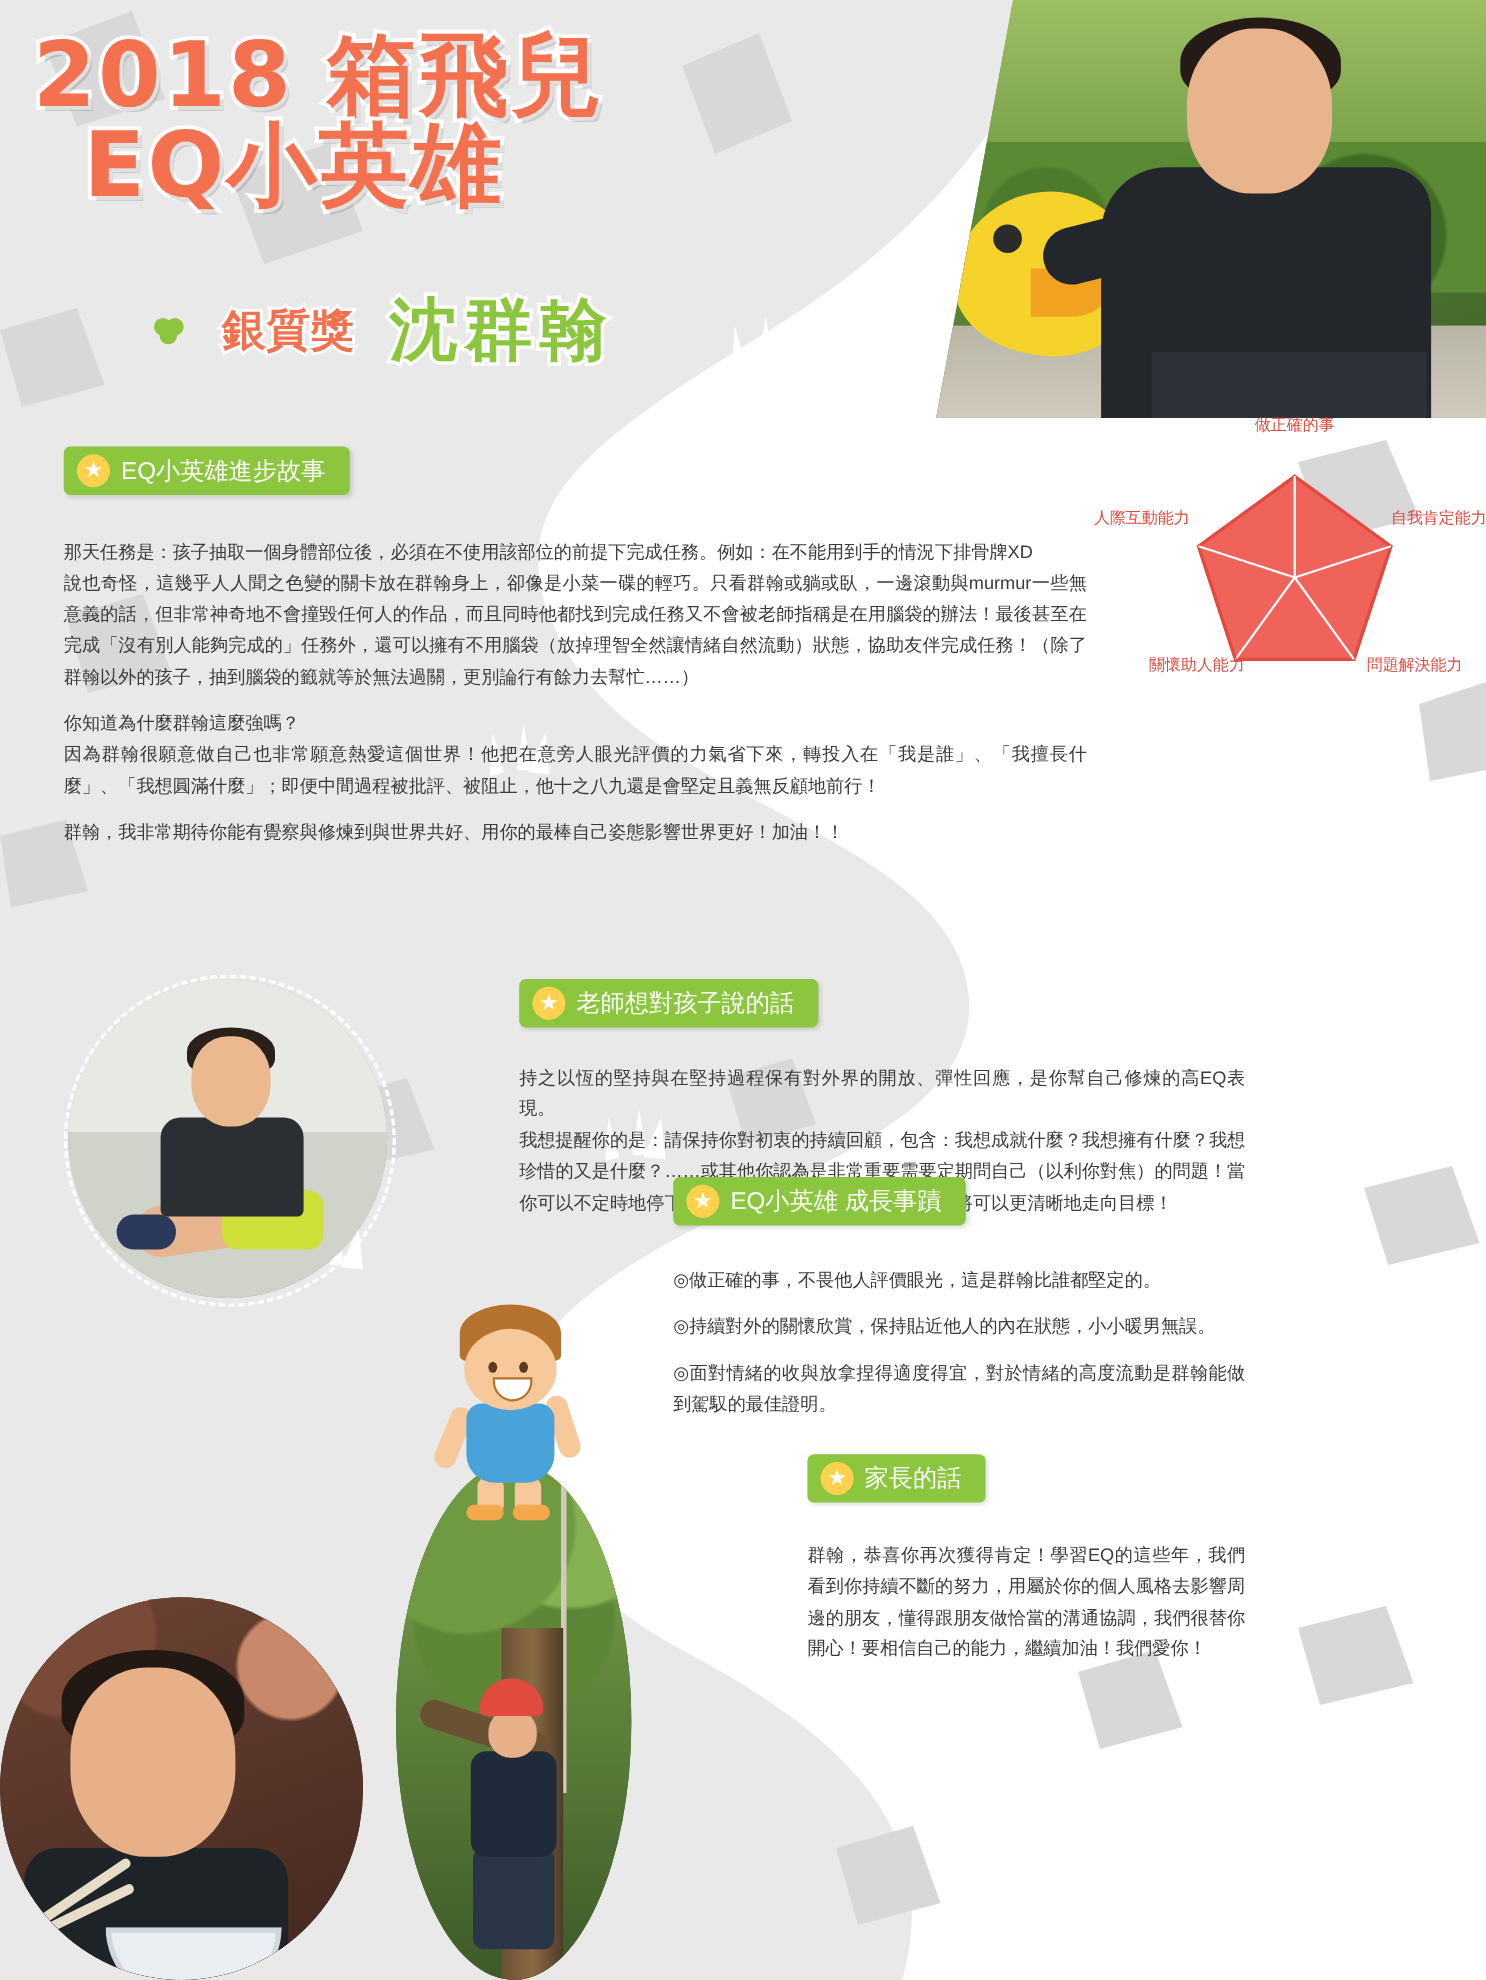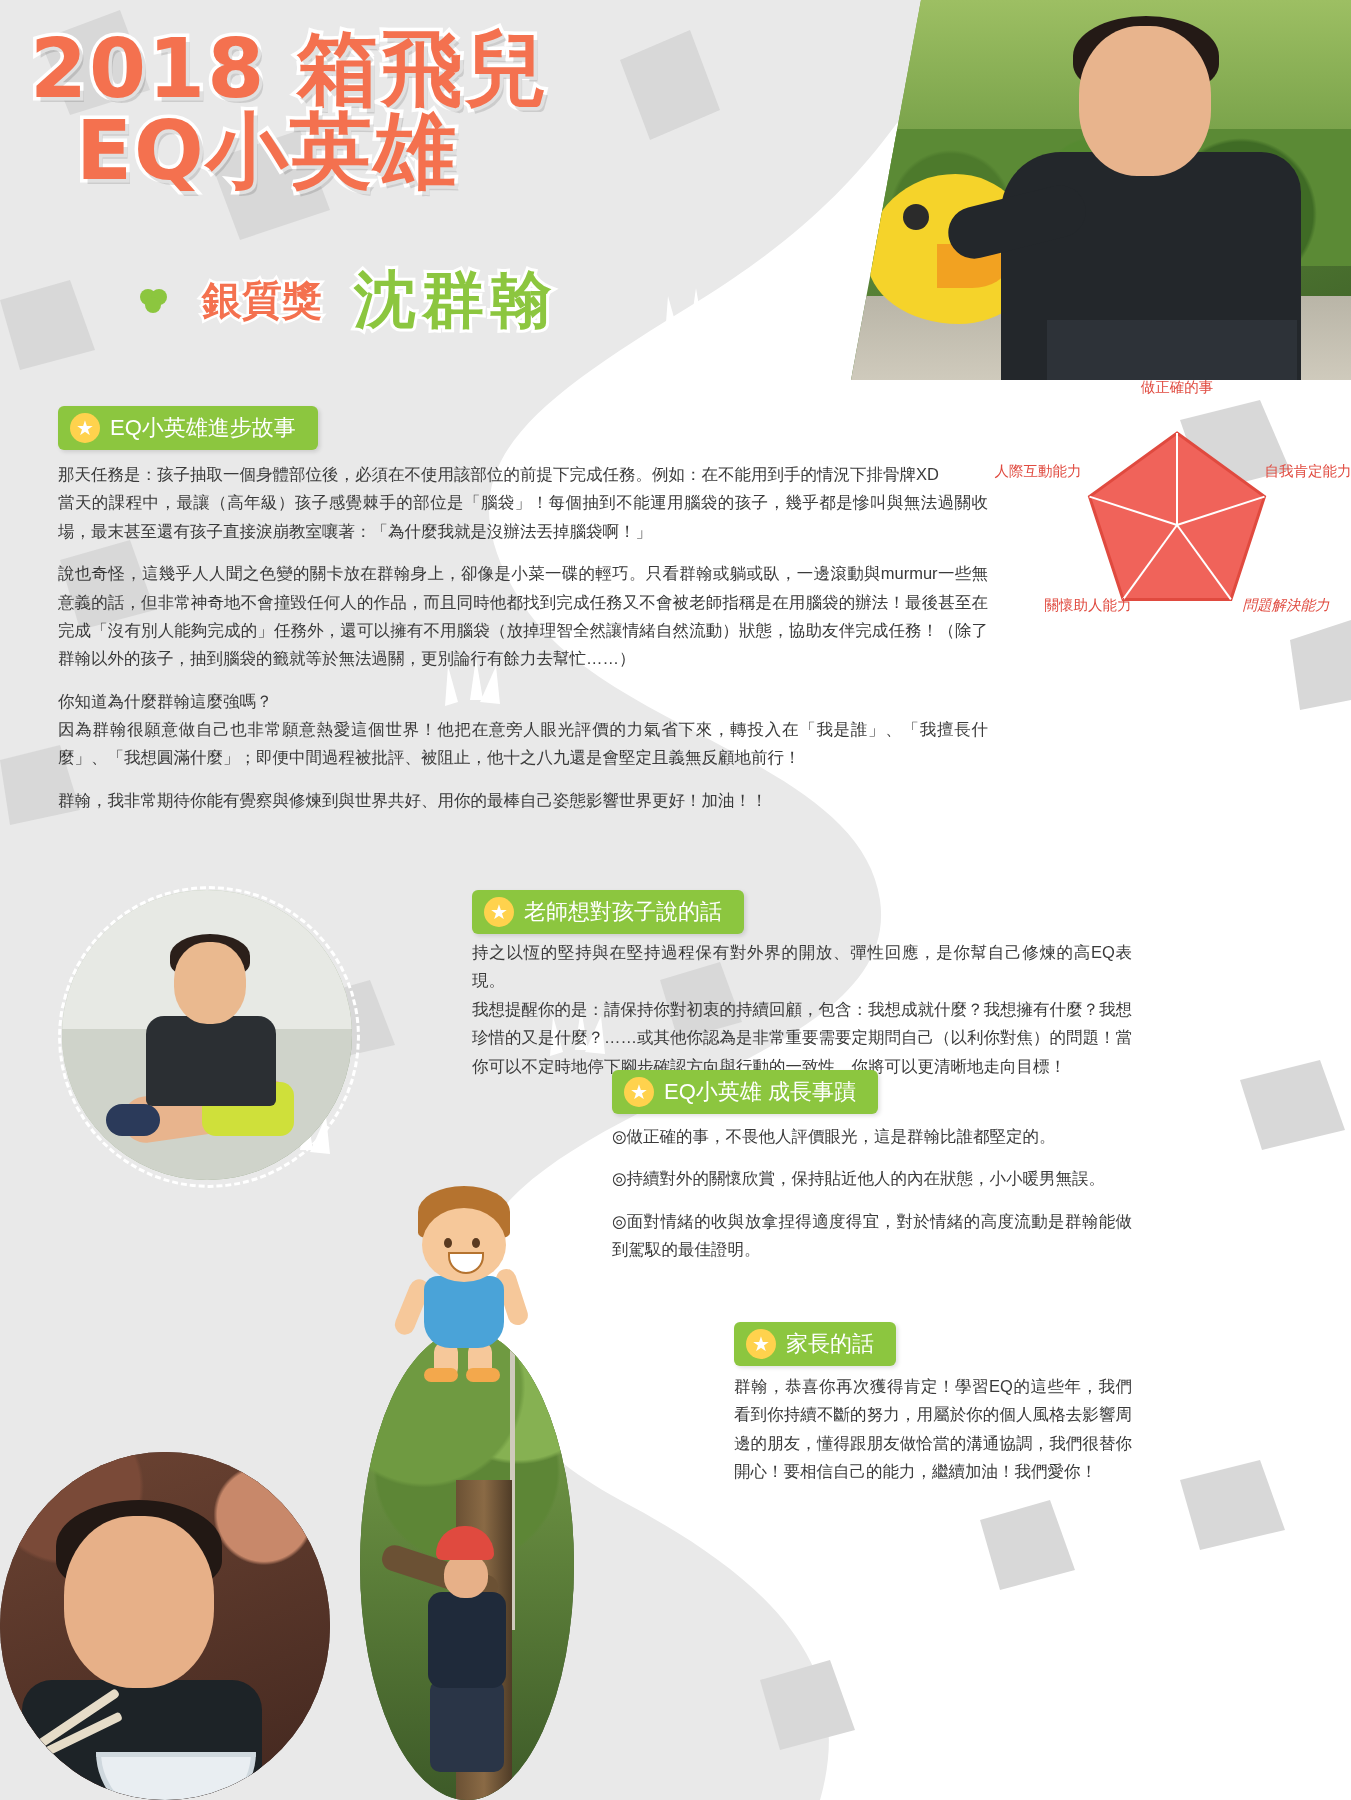--- a/index.html
+++ b/index.html
@@ -85,20 +85,21 @@
   }
   .star{
     width:30px;height:30px;flex:0 0 30px;background:#ffd24d;border-radius:50%;
     display:flex;align-items:center;justify-content:center;
     color:#fff;font-size:20px;line-height:1;
   }
   
   .para{
     position:absolute;font-size:16.5px;line-height:1.72;color:#3a3a3a;
     text-align:justify;
+    margin-top:28px;
   }
   .para p{margin:0 0 14px 0;}
   .para p:last-child{margin-bottom:0;}
   
   .radar{position:absolute;right:24px;top:400px;width:300px;height:250px;}
   .radar svg{overflow:visible;}
   .radar-label{
     position:absolute;font-size:14.5px;color:#e04a3f;text-align:center;line-height:1.35;
     width:90px;
   }
@@ -276,42 +277,41 @@
       <line x1="150" y1="125" x2="62.5" y2="96.6"></line>
     </g>
   </svg>
   <div class="radar-label" style="left:105px;top:-22px;">
     <span style="display:block;">做正確的事</span>
   </div>
   <div class="radar-label" style="left:236px;top:62px;">
     <span style="display:block;">自我肯定能力</span>
   </div>
   <div class="radar-label" style="left:214px;top:196px;">
-    <span style="display:block;font-style:italic;">問題解決能力</span>
+    <span style="display:block;">問題解決能力</span>
   </div>
   <div class="radar-label" style="left:16px;top:196px;">
     <span style="display:block;">關懷助人能力</span>
   </div>
   <div class="radar-label" style="left:-34px;top:62px;">
     <span style="display:block;">人際互動能力</span>
   </div>
 </div>
 <style>
   .radar-label span{word-break:keep-all;}
   .radar-label{white-space:normal;}
 </style>
 
 <div class="tag" style="left:58px;top:406px;">
   <span class="star">★</span>
   <span>EQ小英雄進步故事</span>
 </div>
 
 <div class="para" style="left:58px;top:460px;width:930px;">
   <p style="margin-bottom:0;">那天任務是：孩子抽取一個身體部位後，必須在不使用該部位的前提下完成任務。例如：在不能用到手的情況下排骨牌XD</p>
-  <p>當天的課程中，最讓（高年級）孩子感覺棘手的部位是「腦袋」！每個抽到不能運用腦袋的孩子，幾乎都是慘叫與無法過關收場，最末甚至還有孩子直接淚崩教室嚷著：「為什麼我就是沒辦法丟掉腦袋啊！」</p>
   <p>說也奇怪，這幾乎人人聞之色變的關卡放在群翰身上，卻像是小菜一碟的輕巧。只看群翰或躺或臥，一邊滾動與murmur一些無意義的話，但非常神奇地不會撞毀任何人的作品，而且同時他都找到完成任務又不會被老師指稱是在用腦袋的辦法！最後甚至在完成「沒有別人能夠完成的」任務外，還可以擁有不用腦袋（放掉理智全然讓情緒自然流動）狀態，協助友伴完成任務！（除了群翰以外的孩子，抽到腦袋的籤就等於無法過關，更別論行有餘力去幫忙……）</p>
   <p style="margin-bottom:0;">你知道為什麼群翰這麼強嗎？</p>
   <p>因為群翰很願意做自己也非常願意熱愛這個世界！他把在意旁人眼光評價的力氣省下來，轉投入在「我是誰」、「我擅長什麼」、「我想圓滿什麼」；即便中間過程被批評、被阻止，他十之八九還是會堅定且義無反顧地前行！</p>
   <p>群翰，我非常期待你能有覺察與修煉到與世界共好、用你的最棒自己姿態影響世界更好！加油！！</p>
 </div>
 
 <div class="photo round ph-sit">
   <div class="wall"></div>
   <div class="boy2-leg"></div>
   <div class="shoe"></div>

